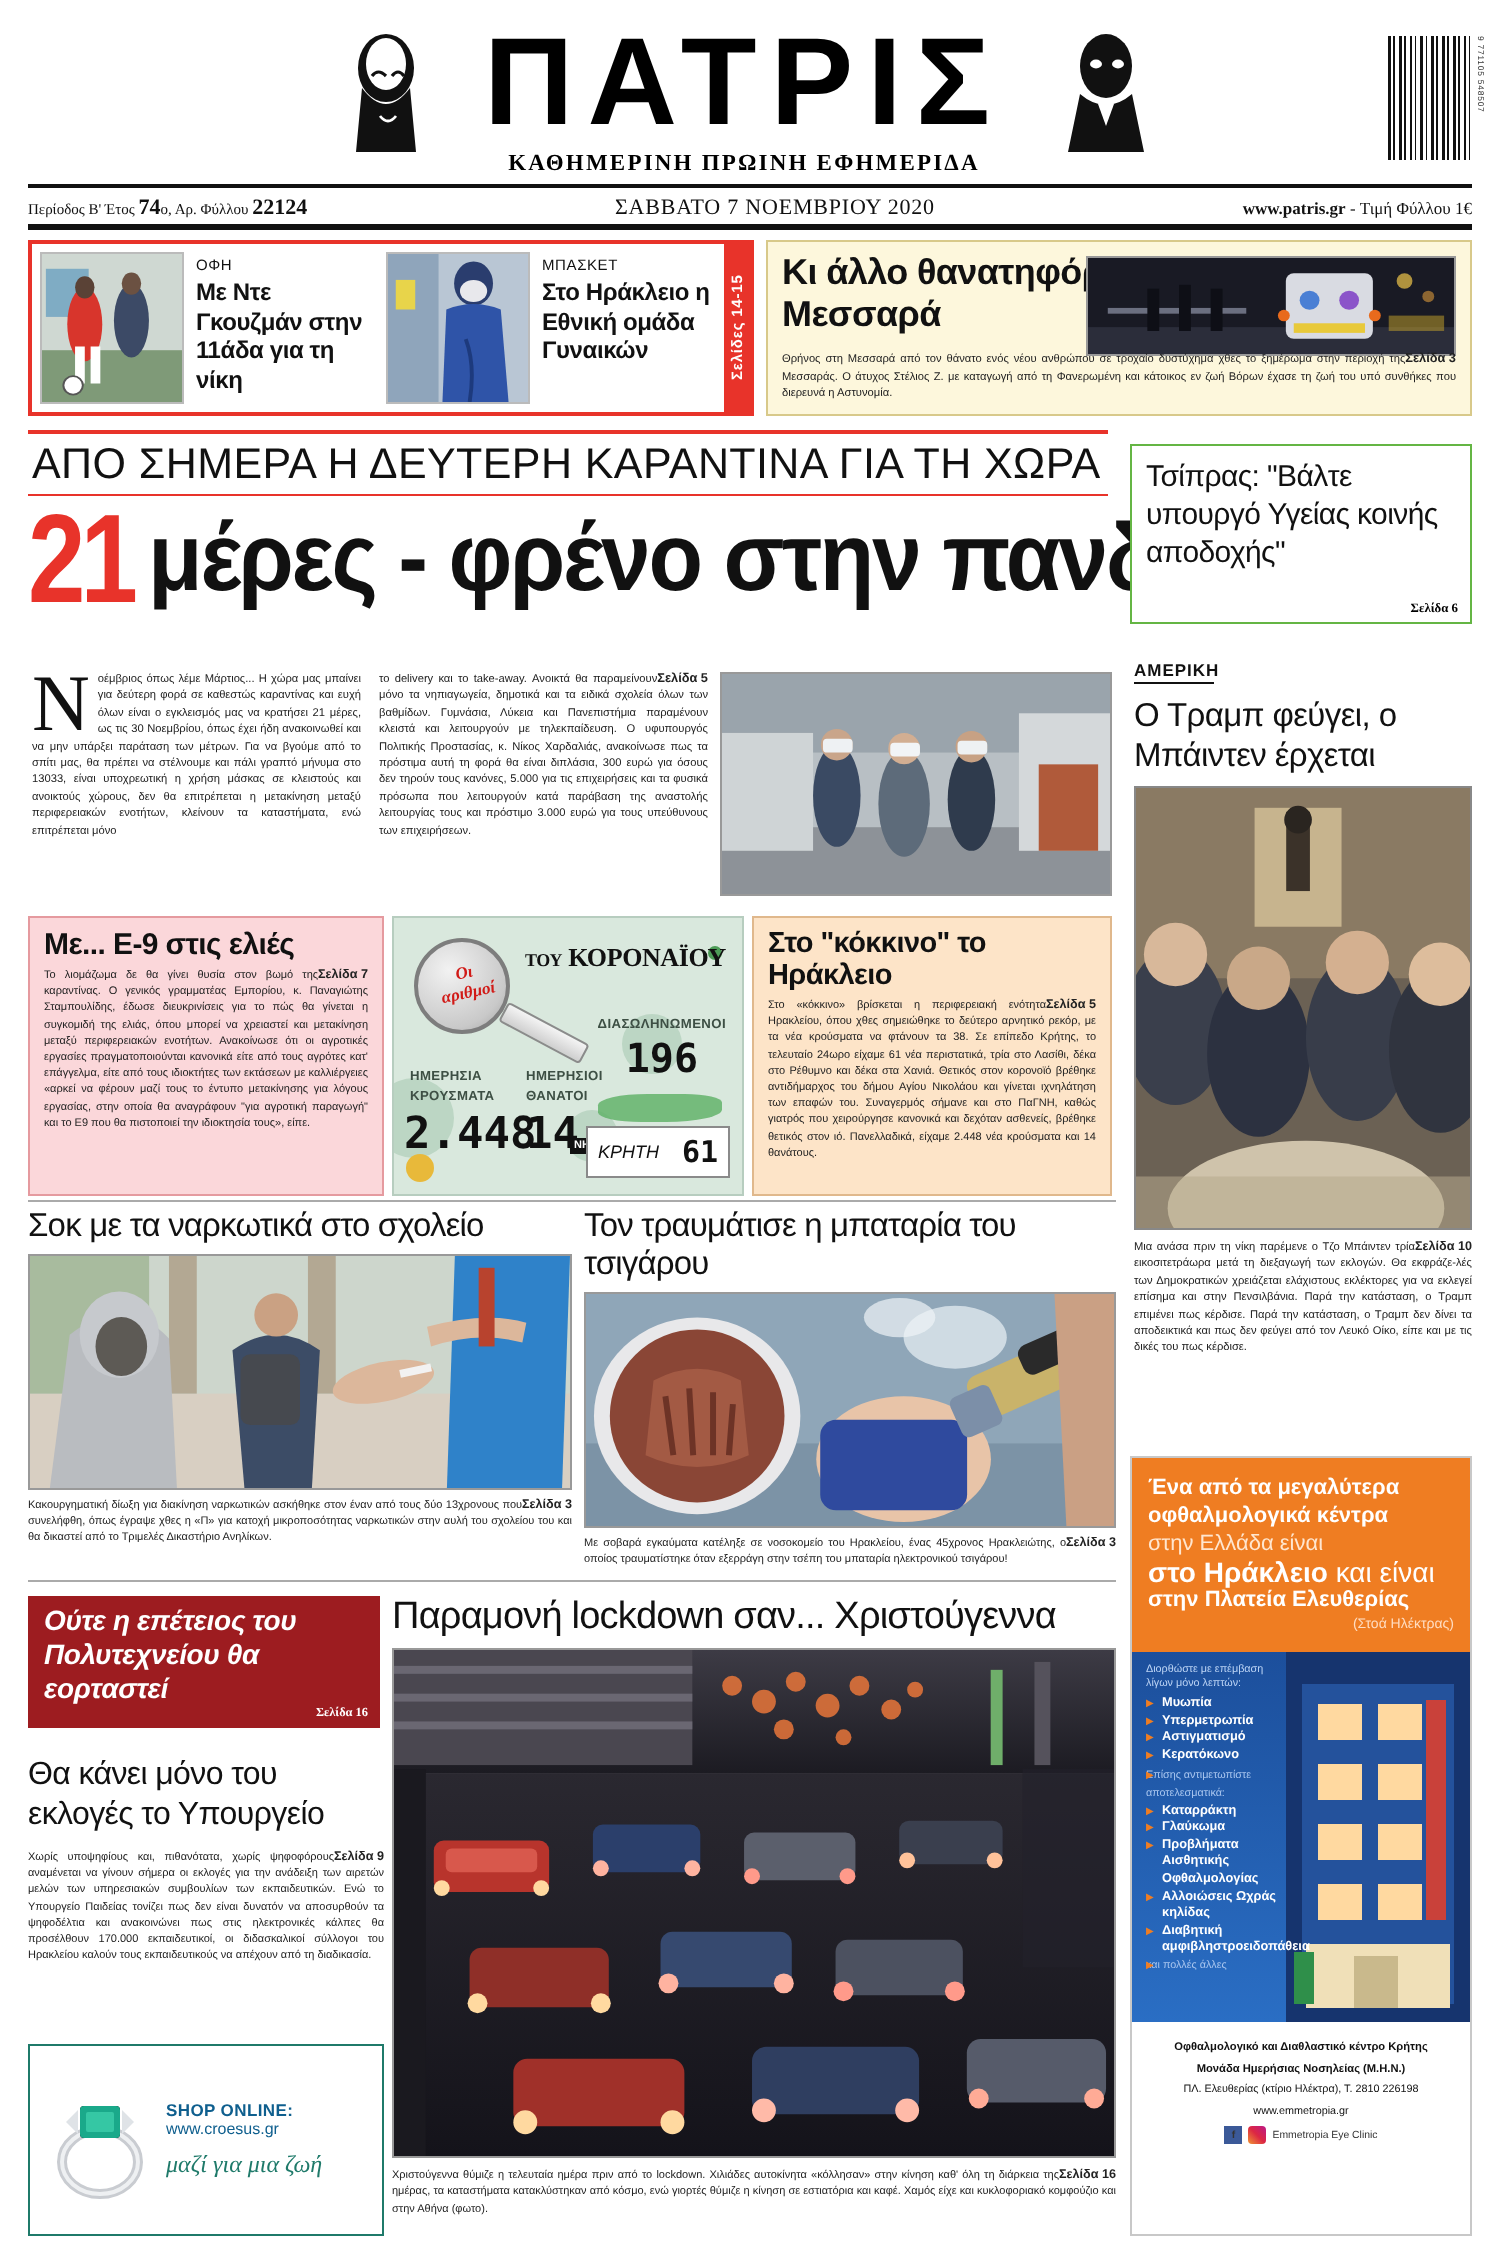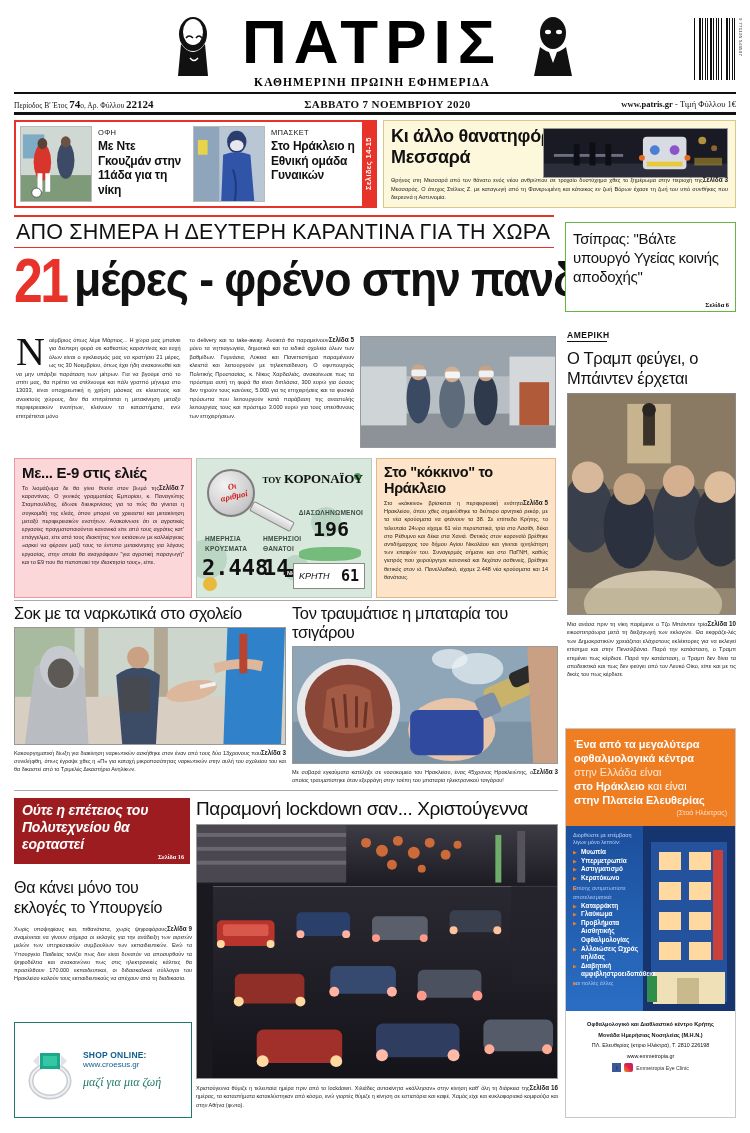--- a/index.html
+++ b/index.html
@@ -37,21 +37,21 @@
     writing-mode: vertical-rl; color:#333; letter-spacing:.4px; }
 
   .mast-rule { position:absolute; left:14px; right:14px; top:92px; height:1.5px; background:#111; }
   .mast-info {
     position:absolute; left:14px; right:14px; top:95px; height:17px;
     display:flex; align-items:center; justify-content:space-between;
     font-family:"Liberation Serif", serif; font-size:8px; color:#111;
   }
   .mast-info .issue { font-size:7.5px; }
   .mast-info .issue b { font-size:11px; }
-  .mast-info .date { font-weight:700; font-size:11px; letter-spacing:.4px; }
+  .mast-info .date { font-weight:400; font-size:11px; letter-spacing:.4px; }
   .mast-info .site { font-size:8.5px; }
   .mast-info .site b { font-weight:700; }
   .mast-rule2 { position:absolute; left:14px; right:14px; top:112px; height:2.5px; background:#111; }
 
   
   .topstrip { position:absolute; left:14px; top:120px; width:363px; height:88px;
     border:2.5px solid #e8332a; background:#fff; display:flex; align-items:stretch; }
   .sport-item { display:flex; align-items:stretch; padding:4px; gap:6px; flex:1; }
   .sport-thumb { width:72px; flex:none; border:1px solid #bbb; position:relative; overflow:hidden; }
   .sport-txt { flex:1; display:flex; flex-direction:column; justify-content:flex-start; padding-top:2px; }
@@ -194,21 +194,21 @@
   .bottomstory .ph { width:100%; height:255px; border:1px solid #999; overflow:hidden; position:relative; }
   .bottomstory p { margin-top:5px; font-size:5.5px; line-height:8.4px; color:#222; text-align:justify; }
   .bottomstory .pg { float:right; font-weight:700; font-size:6.3px; }
 
   
   .emme { position:absolute; left:565px; top:728px; width:171px; height:390px;
     border:1px solid #c8c8c8; background:#fff; overflow:hidden; }
   .emme-top { background:#ef7d22; padding:8px 8px 10px; color:#fff; }
   .emme-top .l1 { font-size:11px; font-weight:700; line-height:14px; }
   .emme-top .l2 { font-size:11px; font-weight:400; line-height:14px; color:#ffe6cf; }
-  .emme-top .l3 { font-size:11px; line-height:14px; }
+  .emme-top .l3 { font-size:14px; line-height:14px; }
   .emme-top .l3 b { font-weight:700; }
   .emme-top .l4 { font-size:11px; font-weight:700; line-height:14px; }
   .emme-top .l5 { font-size:7px; text-align:right; color:#ffdcc0; margin-top:2px; }
   .emme-mid { position:relative; background:linear-gradient(180deg,#1c4f9c,#2a6ec4); height:185px; }
   .emme-mid .intro { position:absolute; left:7px; top:6px; width:72px;
     font-size:5.4px; line-height:7px; color:#bcd4f5; }
   .emme-list { position:absolute; left:7px; top:22px; width:76px; }
   .emme-list li { list-style:none; font-size:6.4px; line-height:8.6px; color:#fff;
     font-weight:700; position:relative; padding-left:8px; }
   .emme-list li::before { content:"\25B6"; position:absolute; left:0; top:0;

